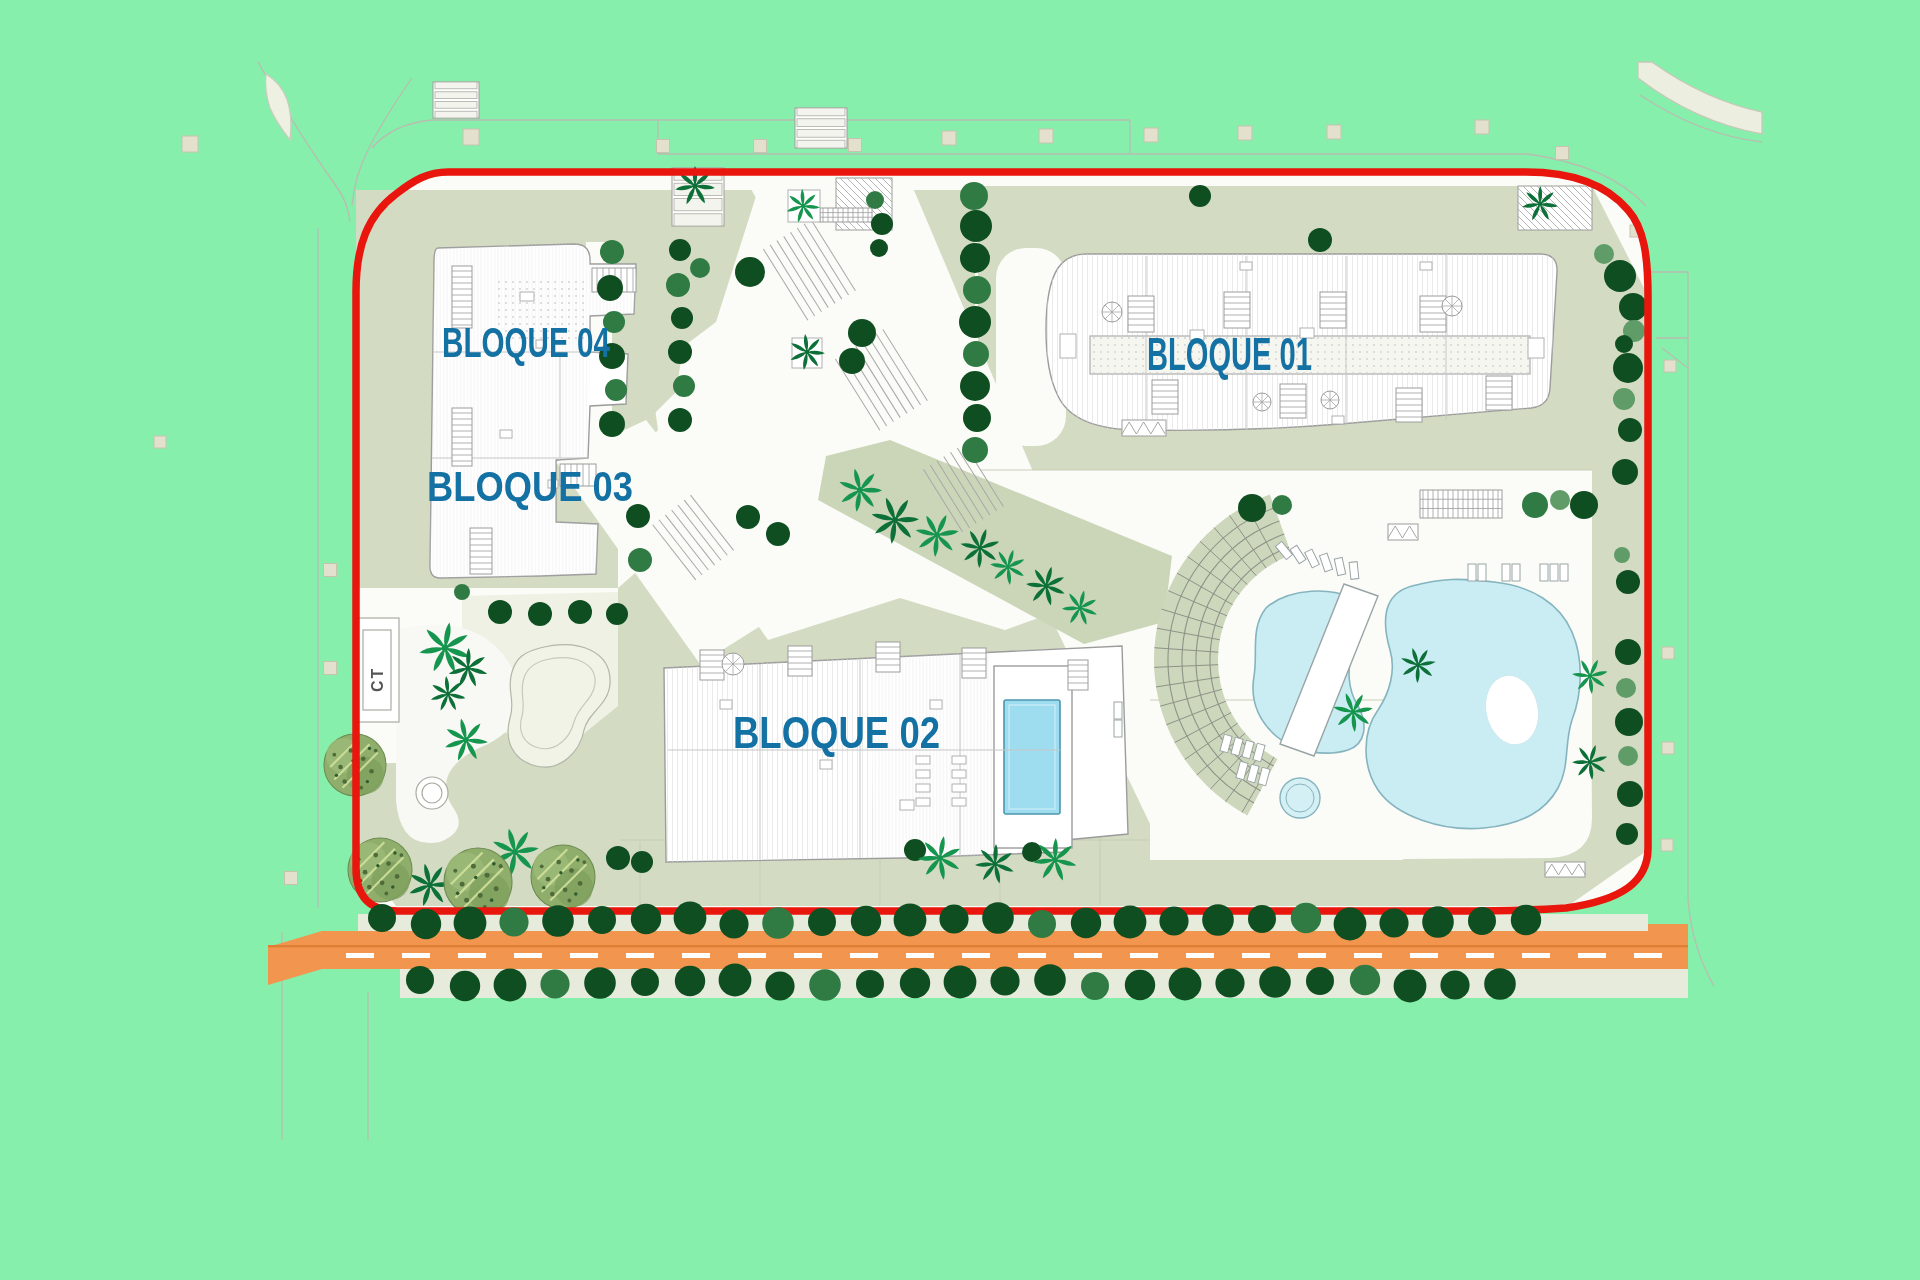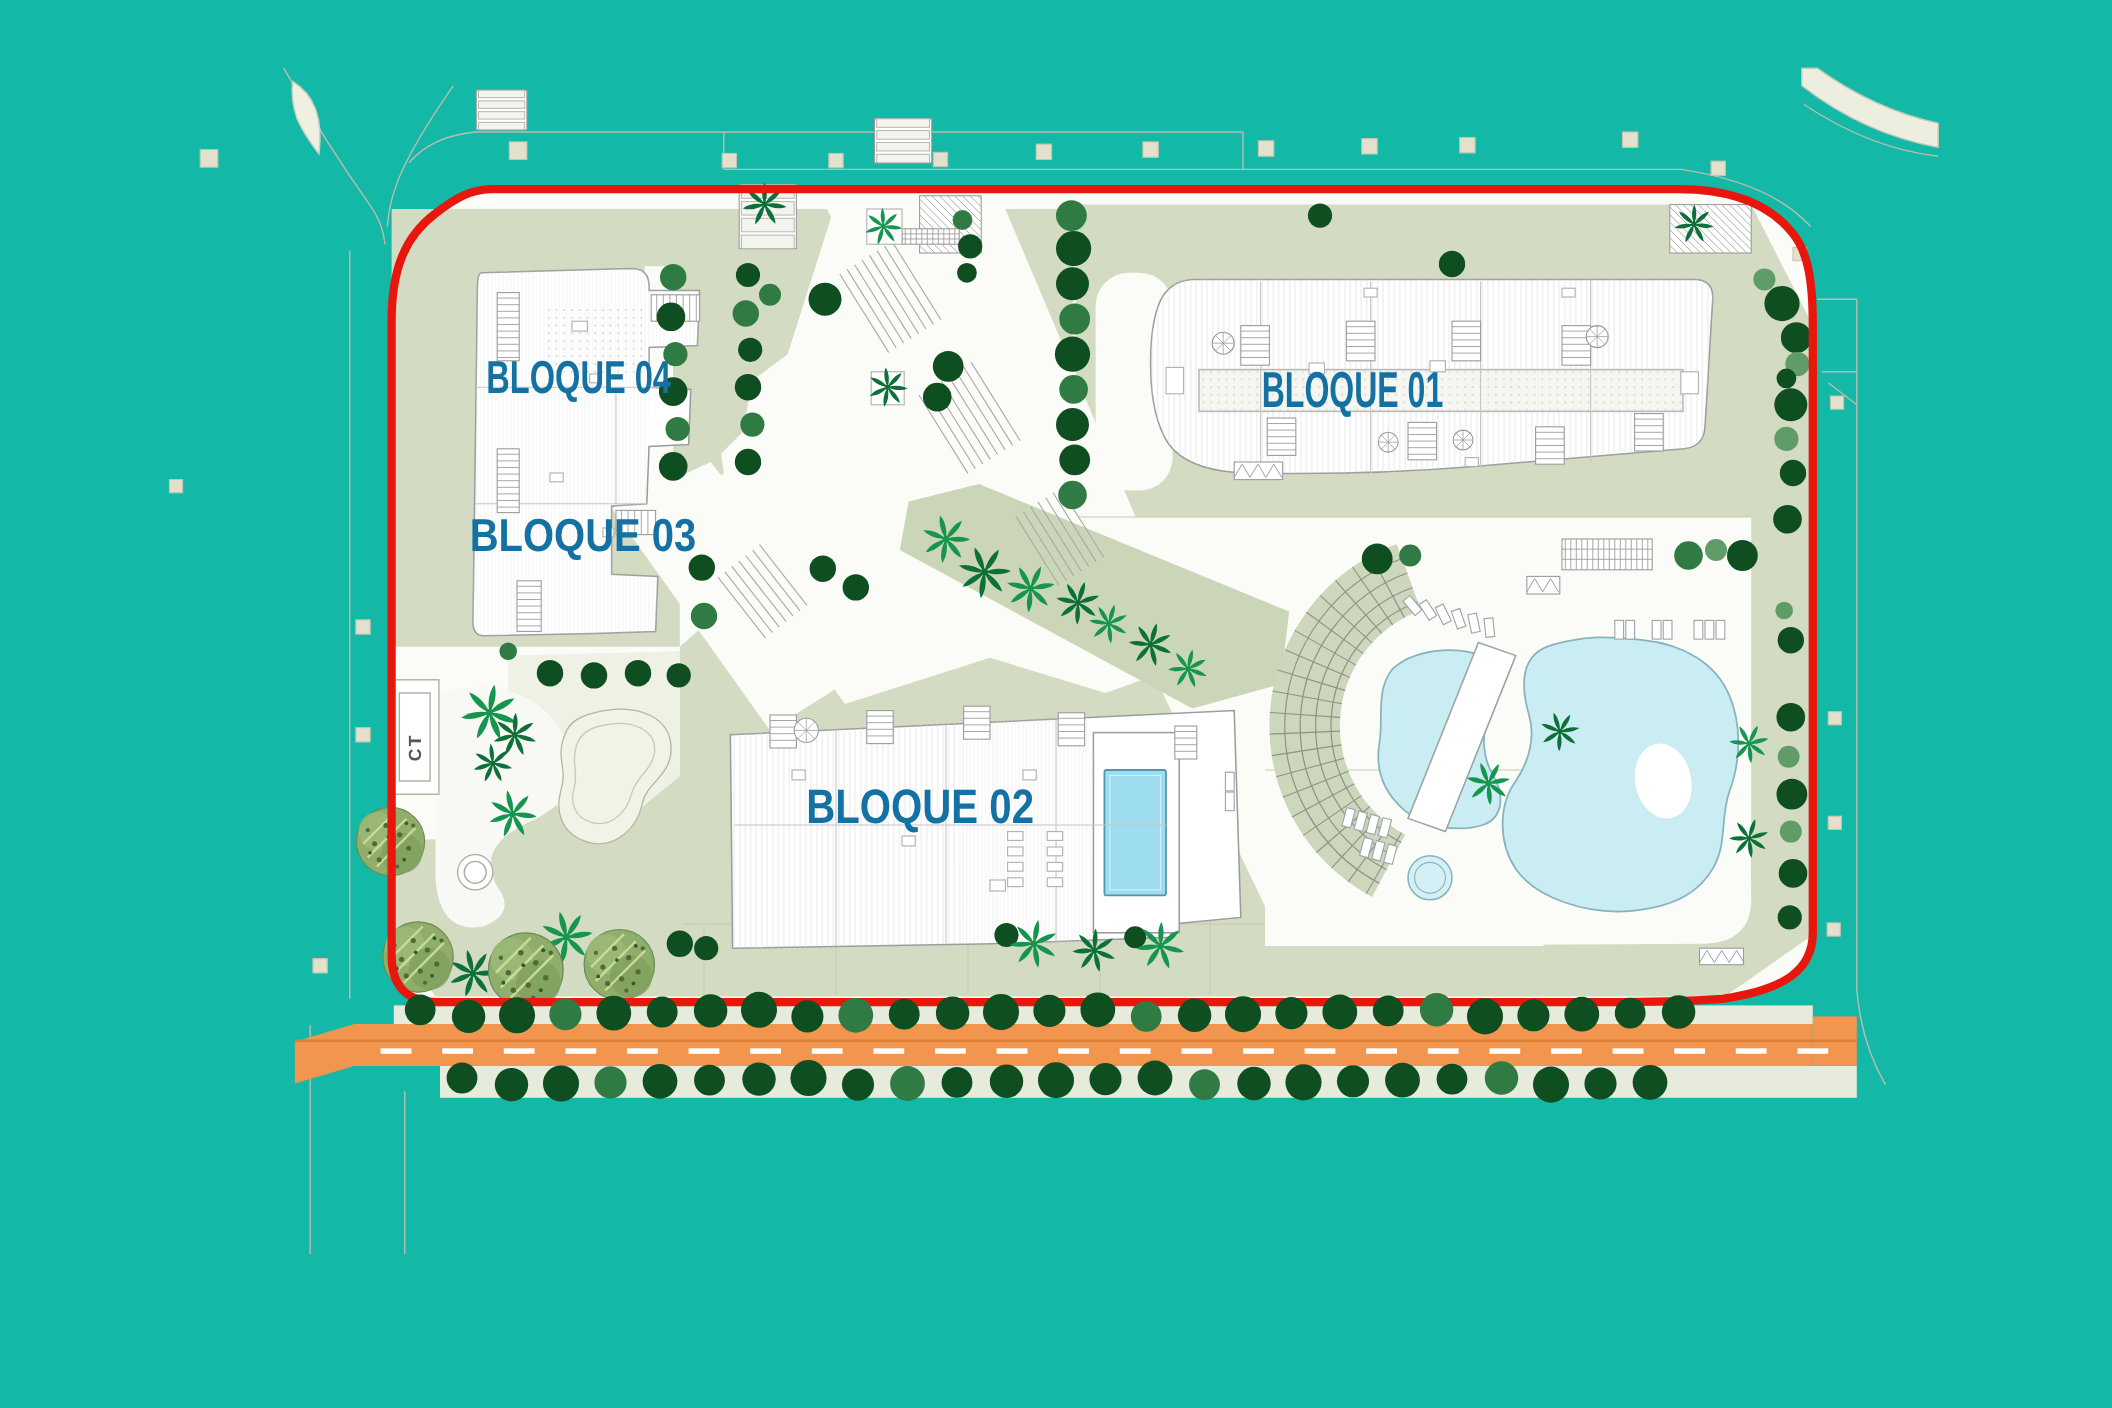--- a/index.html
+++ b/index.html
@@ -1,16 +1,16 @@
 <!DOCTYPE html>
 <html><head>
 <meta charset="utf-8">
 <style>
   html,body{margin:0;padding:0;background:#ffffff;}
-  .canvas{position:relative;width:1920px;height:1280px;background:#14b8a6;overflow:hidden;
+  .canvas{position:relative;width:1920px;height:1280px;background:#86efac;overflow:hidden;
           font-family:"Liberation Sans",sans-serif;}
   svg{display:block}
   text.block-label{font-family:"Liberation Sans",sans-serif;font-weight:bold;}
   text.ct-label{font-family:"Liberation Sans",sans-serif;font-weight:bold;}
 </style>
 </head>
 <body>
 
 <div class="canvas">
 <svg id="plan" viewBox="0 0 1920 1280" width="1920" height="1280">

